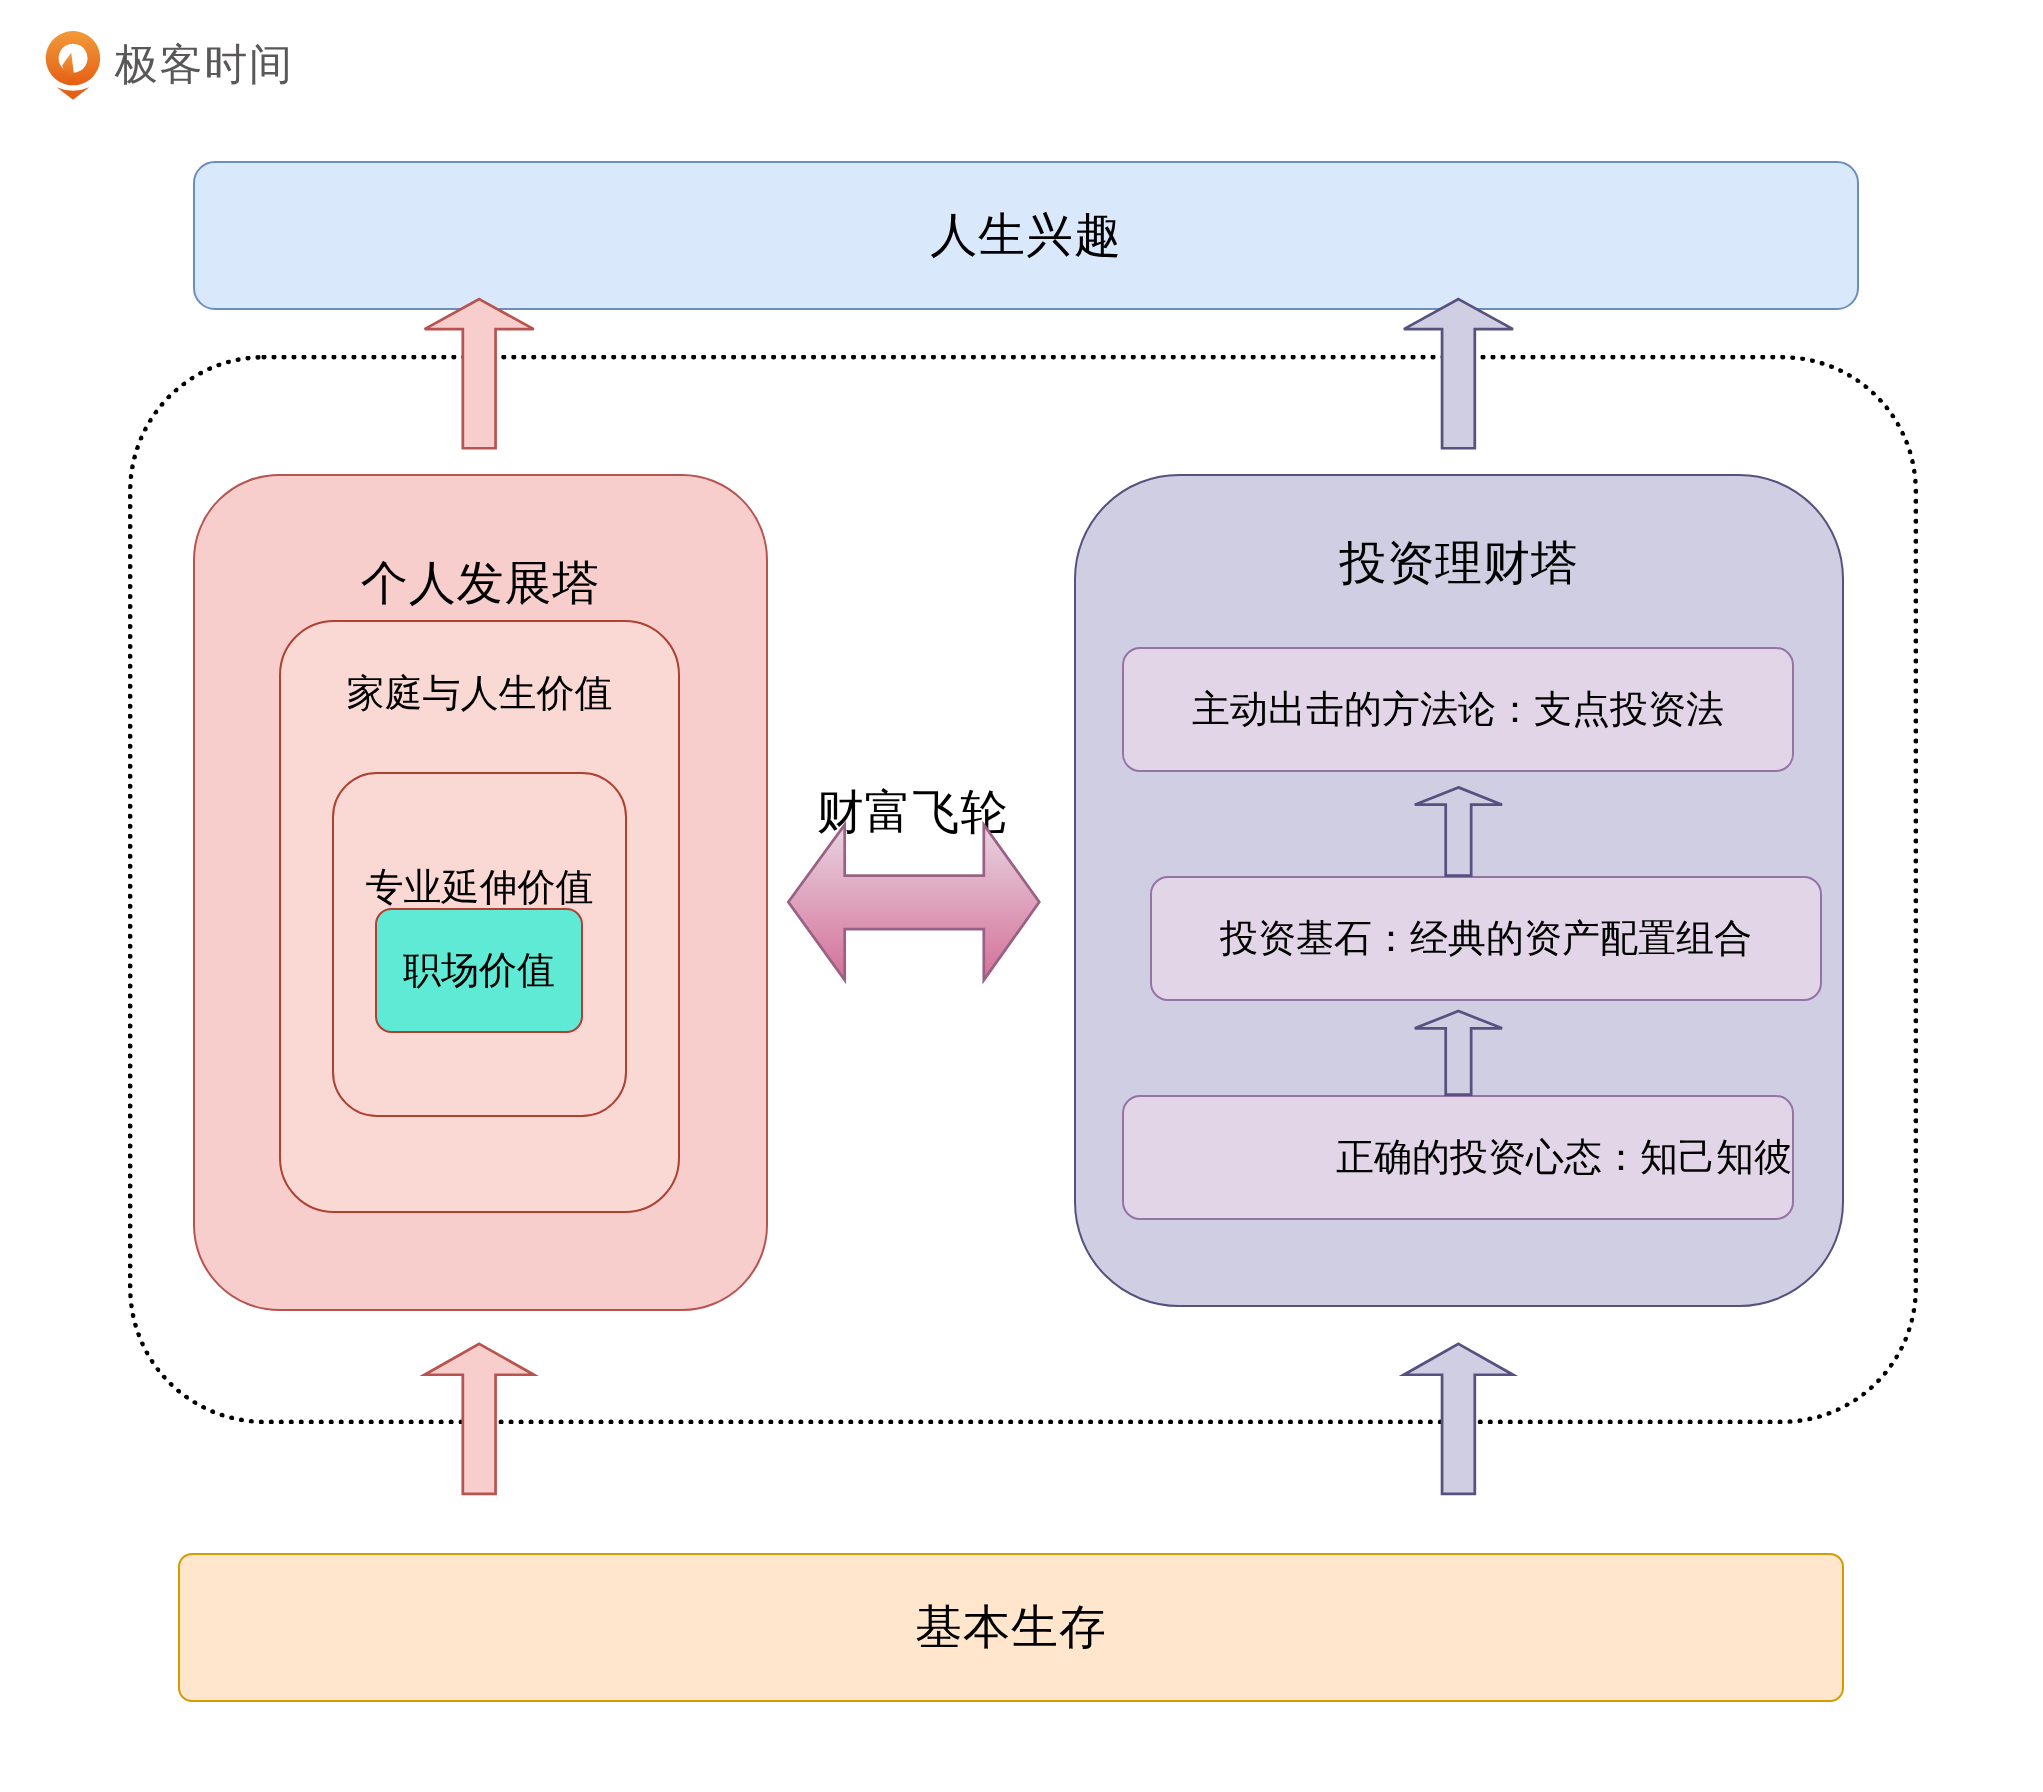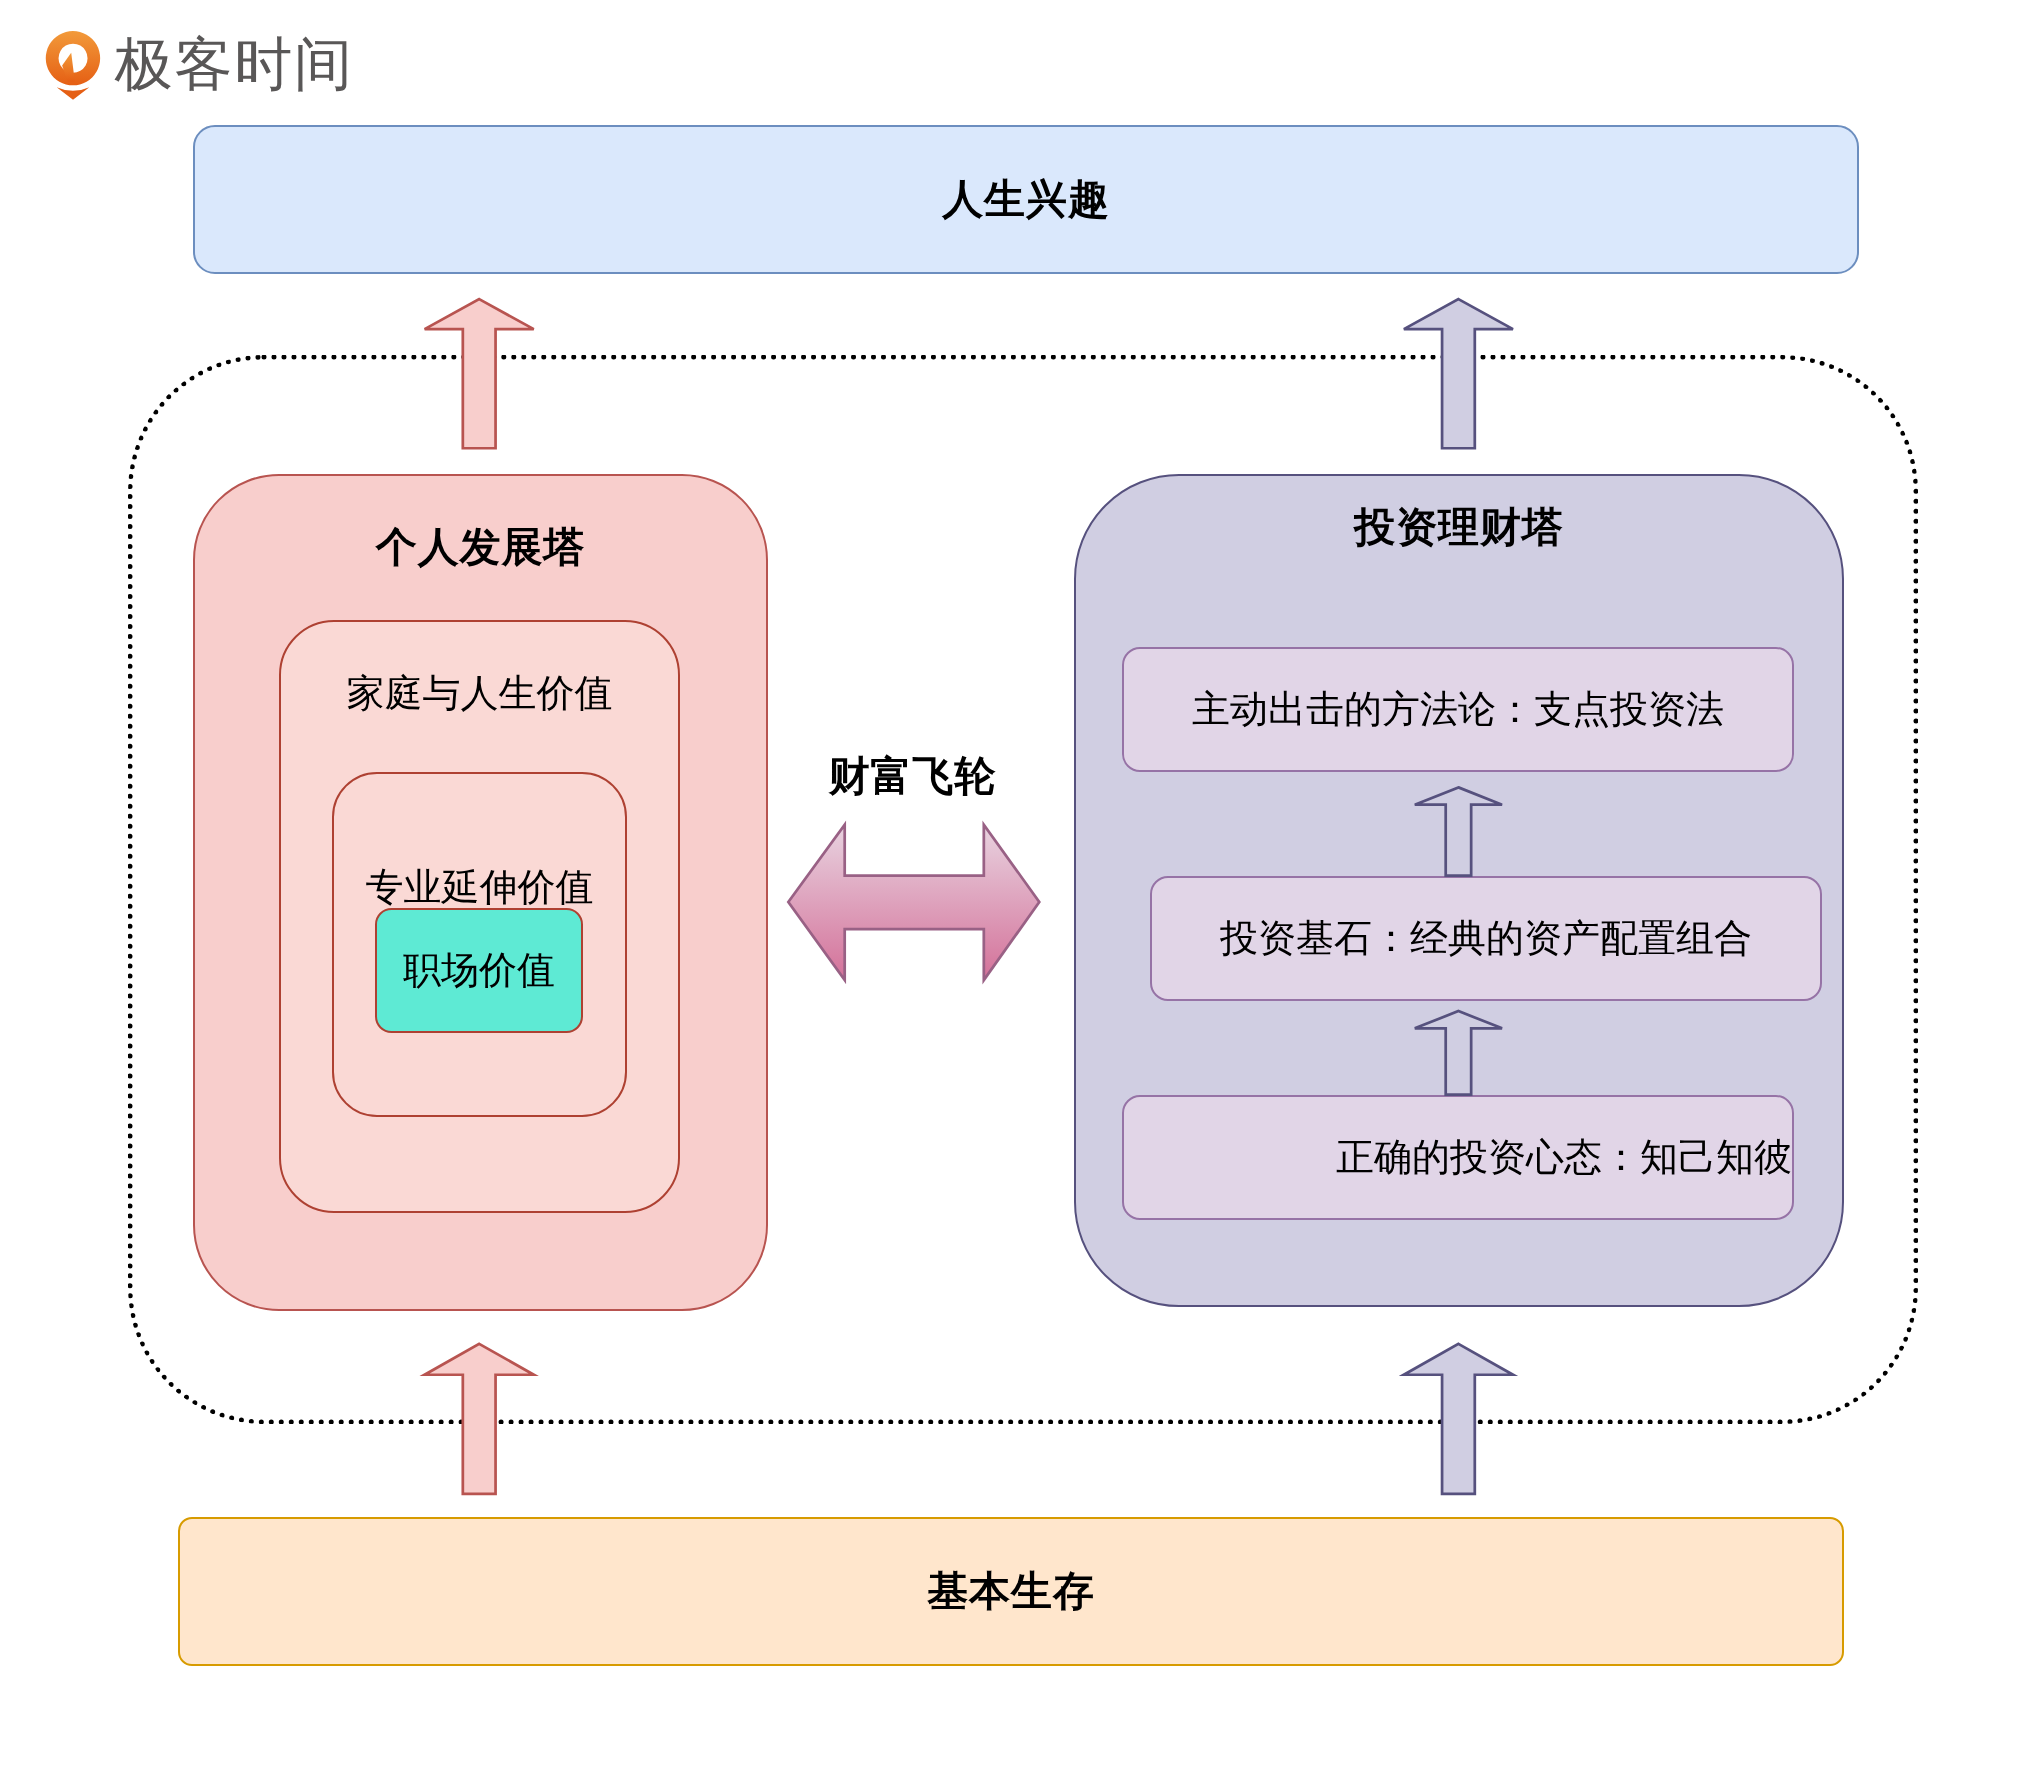--- a/index.html
+++ b/index.html
@@ -1,26 +1,26 @@
 <!DOCTYPE html>
 <html style="font-size:14.5px"><head>
 <meta charset="utf-8">
 <style>
   html, body { margin: 0; padding: 0; background: #ffffff; }
   body { width: 2044px; height: 1793px; position: relative; overflow: hidden;
          font-family: "DejaVu Sans", "Liberation Sans", sans-serif; color: #000; }
   .abs { position: absolute; box-sizing: border-box; }
   .box { display: flex; align-items: center; justify-content: center; text-align: center; }
-  .bold-xl { font-weight: bold; font-size: 41px; letter-spacing: 0.9px; }
+  .bold-xl { font-weight: normal; font-size: 47px; letter-spacing: 0.9px; margin-top: 36px; }
   .txt-lg { font-size: 38px; }
   svg.layer { position: absolute; left: 0; top: 0; }
 
   
   #logo { left: 44px; top: 29px; height: 71px; display: flex; align-items: center; }
-  #logo .logo-text { font-size: 58px; color: #595757; margin-left: 12.7px; letter-spacing: 1.8px; }
+  #logo .logo-text { font-size: 43px; color: #595757; margin-left: 12.7px; letter-spacing: 1.8px; }
 
   
   #top-box { left: 193px; top: 125px; width: 1666px; height: 149px; background: #dae8fc;
              border: 2.7px solid #6c8ebf; border-radius: 22px; }
   #bottom-box { left: 178px; top: 1517px; width: 1666px; height: 149px; background: #ffe6cc;
                 border: 2.7px solid #d79b00; border-radius: 14px; }
 
   
   #flywheel-frame { left: 128px; top: 355px; width: 1790px; height: 1069px;
                     border: 5.5px dotted #000; border-radius: 136px; }

